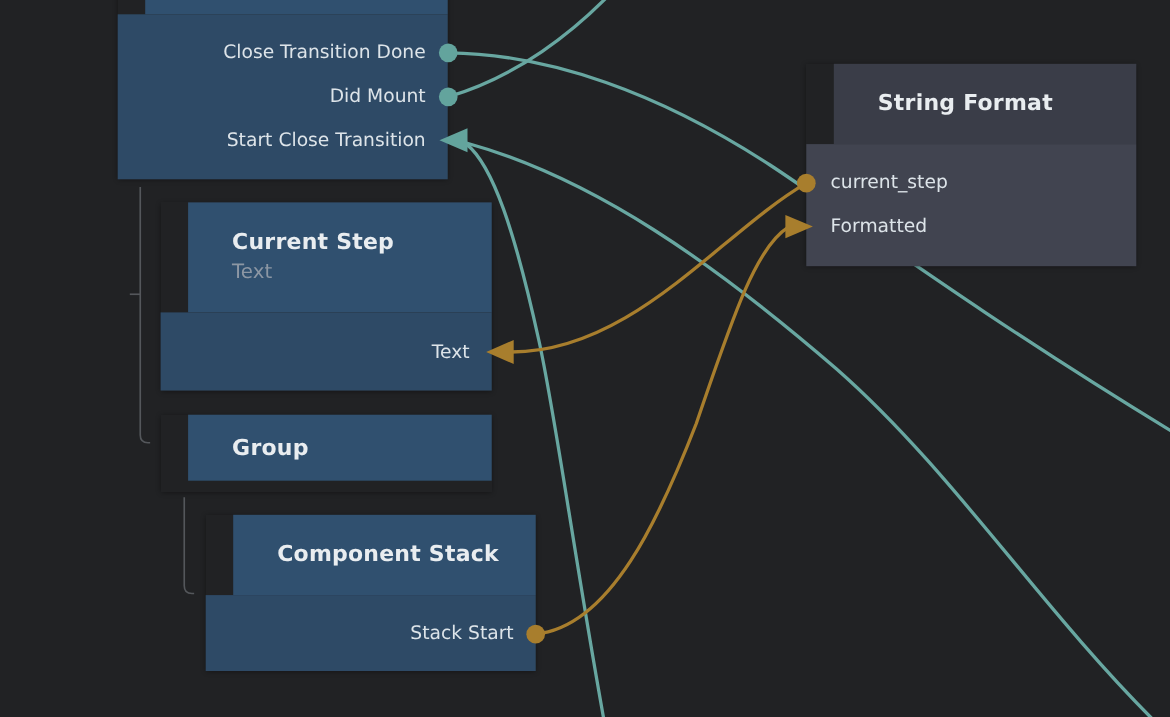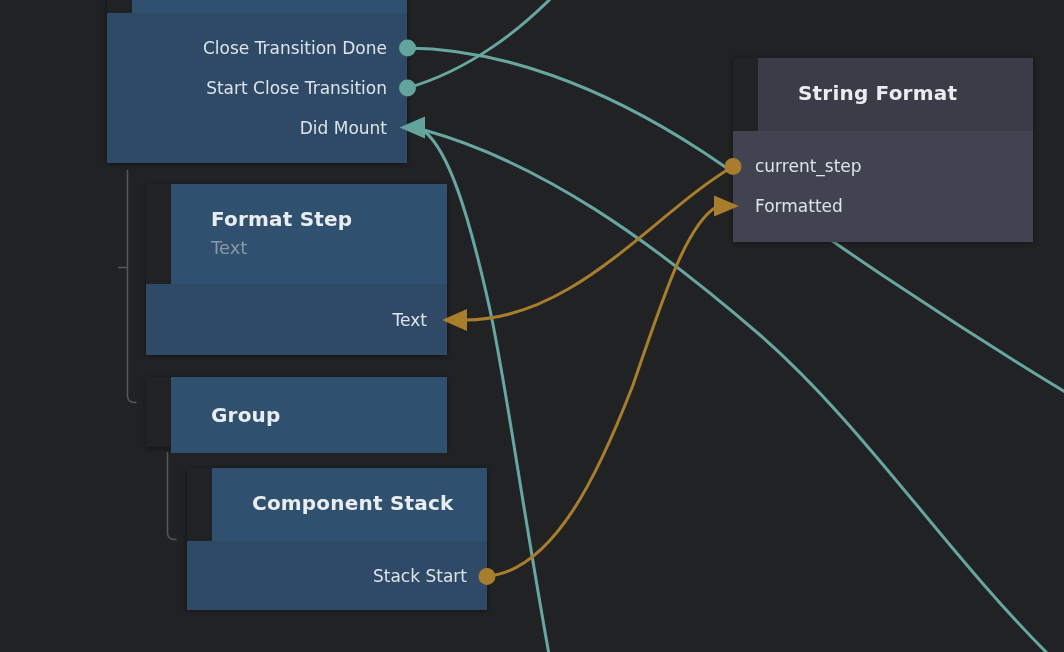--- a/index.html
+++ b/index.html
@@ -72,42 +72,42 @@
     <path class="curve orange hit" d="M487 576.5 C555 570 600 470 633 385 C664 295 686 226 716 207"></path>
   </svg>
 
   <div class="node blue" style="left:107px;top:-40px;width:300px;height:203px">
     <div class="nhead" style="height:53px"></div>
     <div class="nbody pad-top-15">
       <div class="prow right">
         <span>Close Transition Done</span>
       </div>
       <div class="prow right">
-        <span>Start Close Transition</span>
+        <span>Did Mount</span>
       </div>
       <div class="prow right">
-        <span>Did Mount</span>
+        <span>Start Close Transition</span>
       </div>
     </div>
   </div>
 
   <div class="node blue" style="left:146px;top:184px;width:301px;height:171px">
     <div class="nhead head-pad" style="height:100px">
-      <div class="ntitle">Format Step</div>
+      <div class="ntitle">Current Step</div>
       <div class="nsub">Text</div>
     </div>
     <div class="nbody pad-top-16">
       <div class="prow right">
         <span>Text</span>
       </div>
     </div>
   </div>
 
   <div class="node blue" style="left:146px;top:377px;width:301px;height:70px">
-    <div class="nhead head-center" style="height:76px">
+    <div class="nhead head-center" style="height:60px">
       <div class="ntitle">Group</div>
     </div>
   </div>
 
   <div class="node blue" style="left:187px;top:468px;width:300px;height:142px">
     <div class="nhead head-pad" style="height:73px">
       <div class="ntitle">Component Stack</div>
     </div>
     <div class="nbody pad-top-15">
       <div class="prow right">

